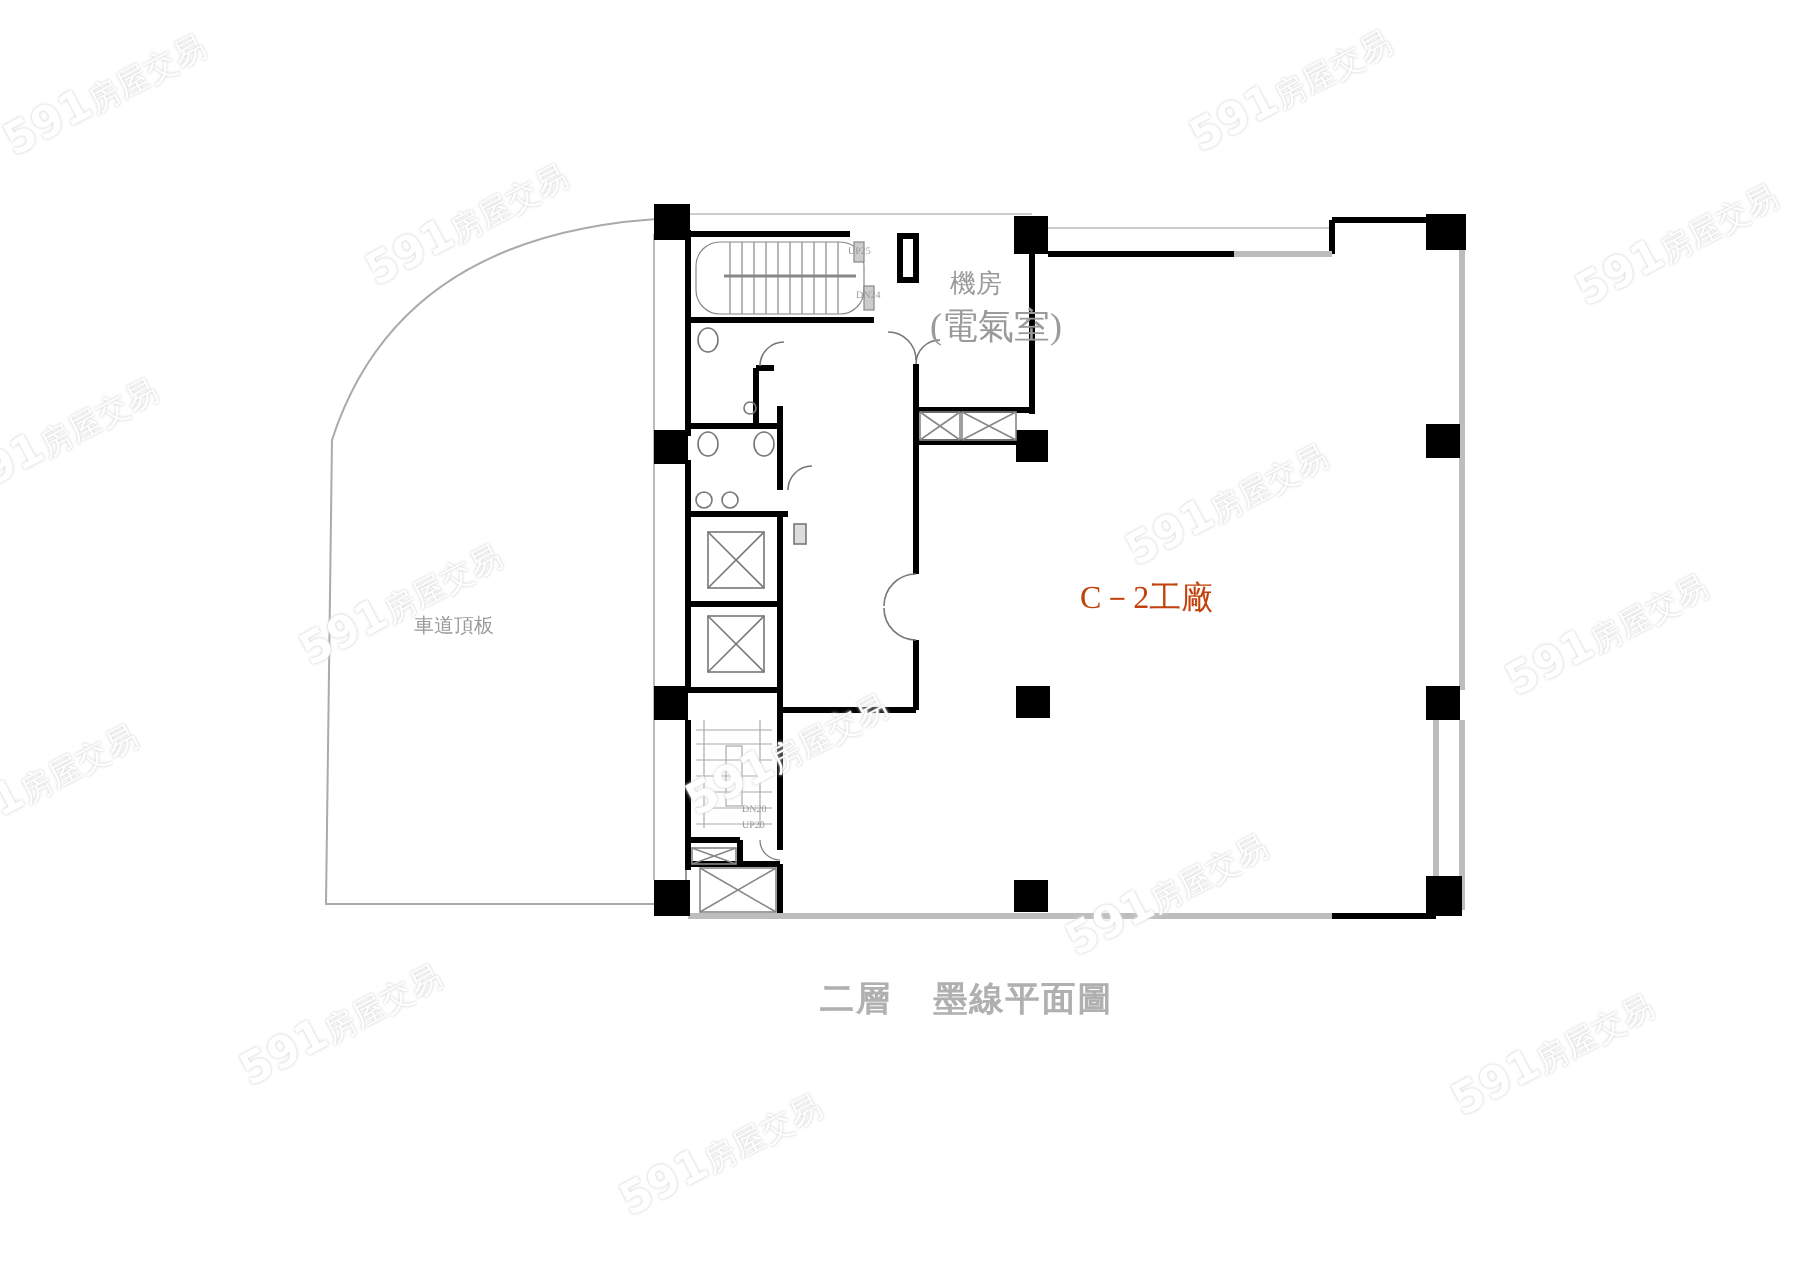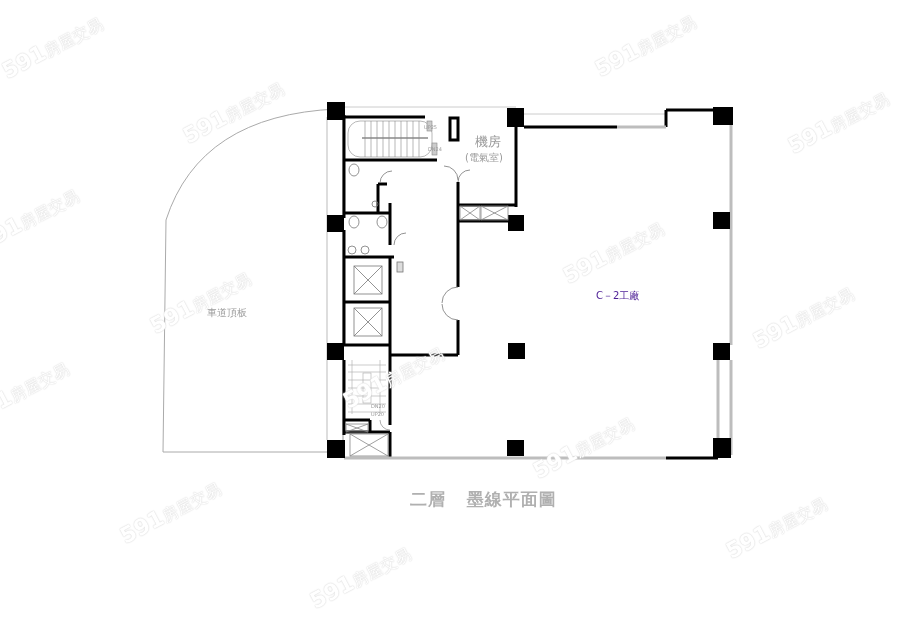--- a/index.html
+++ b/index.html
@@ -4,21 +4,21 @@
   <style>
     html, body { margin: 0; padding: 0; background: #ffffff; }
     body { width: 900px; height: 637px; position: relative; overflow: hidden;
            font-family: "DejaVu Sans", sans-serif; }
     svg { position: absolute; left: 0; top: 0; }
     .wm { position: absolute; font-family: "DejaVu Sans", sans-serif; font-weight: bold;
           color: #ffffff; font-size: 22px; transform: rotate(-28deg); transform-origin: left center;
           text-shadow: 0 0 1px #d4d4d4, 0 0 2px #e0e0e0; white-space: nowrap; letter-spacing: 0px;
           pointer-events: none; }
     .wm .cjk { font-size: 16px; font-weight: normal; }
-    .label { position: absolute; color: #9a9a9a; white-space: nowrap; }
+    .label { position: absolute; color: #9a9a9a; white-space: nowrap; font-family: Liberation Serif, serif; }
     .title { position: absolute; left: 410px; top: 488px; font-size: 17px; color: #b0b0b0;
              letter-spacing: 1px; white-space: nowrap; font-weight: bold; }
   </style>
 </head>
 <body>
 
 <svg width="900" height="637" viewBox="0 0 900 637">
 
   <path d="M337,109 Q200,115 166,220 L163,452 L337,452" fill="none" stroke="#aaaaaa" stroke-width="1"></path>
 
@@ -162,26 +162,26 @@
     <line x1="348" y1="396" x2="386" y2="396"></line>
       <line x1="348" y1="404" x2="386" y2="404"></line>
     <line x1="348" y1="412" x2="386" y2="412"></line>
     <line x1="352" y1="360" x2="352" y2="414"></line>
       <line x1="380" y1="360" x2="380" y2="414"></line>
     <path d="M390,430 A10,10 0 0 1 380,420" stroke="#777"></path>
   </g>
 </svg>
 
 <div class="label" style="left:475px; top:133px; font-size:13px;">機房</div>
-<div class="label" style="left:465px; top:151px; font-size:10px;">(電氣室)</div>
+<div class="label" style="left:465px; top:151px; font-size:18px;">(電氣室)</div>
 <div class="label" style="left:424px; top:124px; font-size:5px;">UP25</div>
 <div class="label" style="left:428px; top:146px; font-size:5px;">DN24</div>
 <div class="label" style="left:371px; top:403px; font-size:5px;">DN20</div>
 <div class="label" style="left:371px; top:411px; font-size:5px;">UP20</div>
-<div class="label" style="left:596px; top:289px; font-size:10px; color:#4c1d95;">C－2工廠</div>
+<div class="label" style="left:540px; top:289px; font-size:16px; color:#c2410c;">C－2工廠</div>
 <div class="label" style="left:207px; top:306px; font-size:10px;">車道頂板</div>
 
 <div class="title">
   <span>二層</span>&nbsp;&nbsp;&nbsp;<span>墨線平面圖</span>
 </div>
 
 <div class="wm" style="left:4px; top:60px;"><span>591</span><span class="cjk">房屋交易</span></div>
 <div class="wm" style="left:185px; top:125px;"><span>591</span><span class="cjk">房屋交易</span></div>
 <div class="wm" style="left:597px; top:58px;"><span>591</span><span class="cjk">房屋交易</span></div>
 <div class="wm" style="left:790px; top:135px;"><span>591</span><span class="cjk">房屋交易</span></div>

